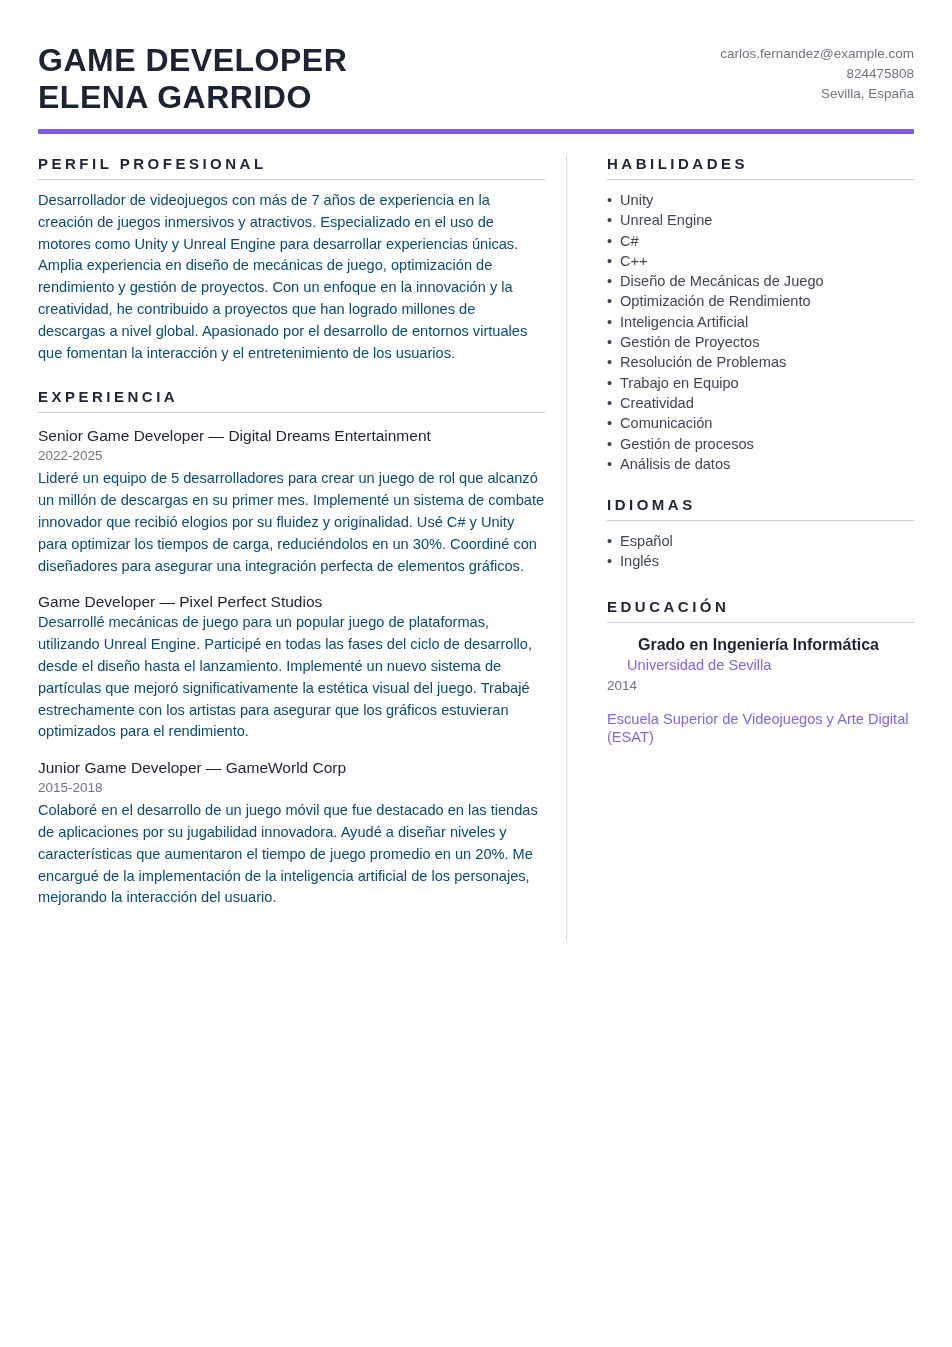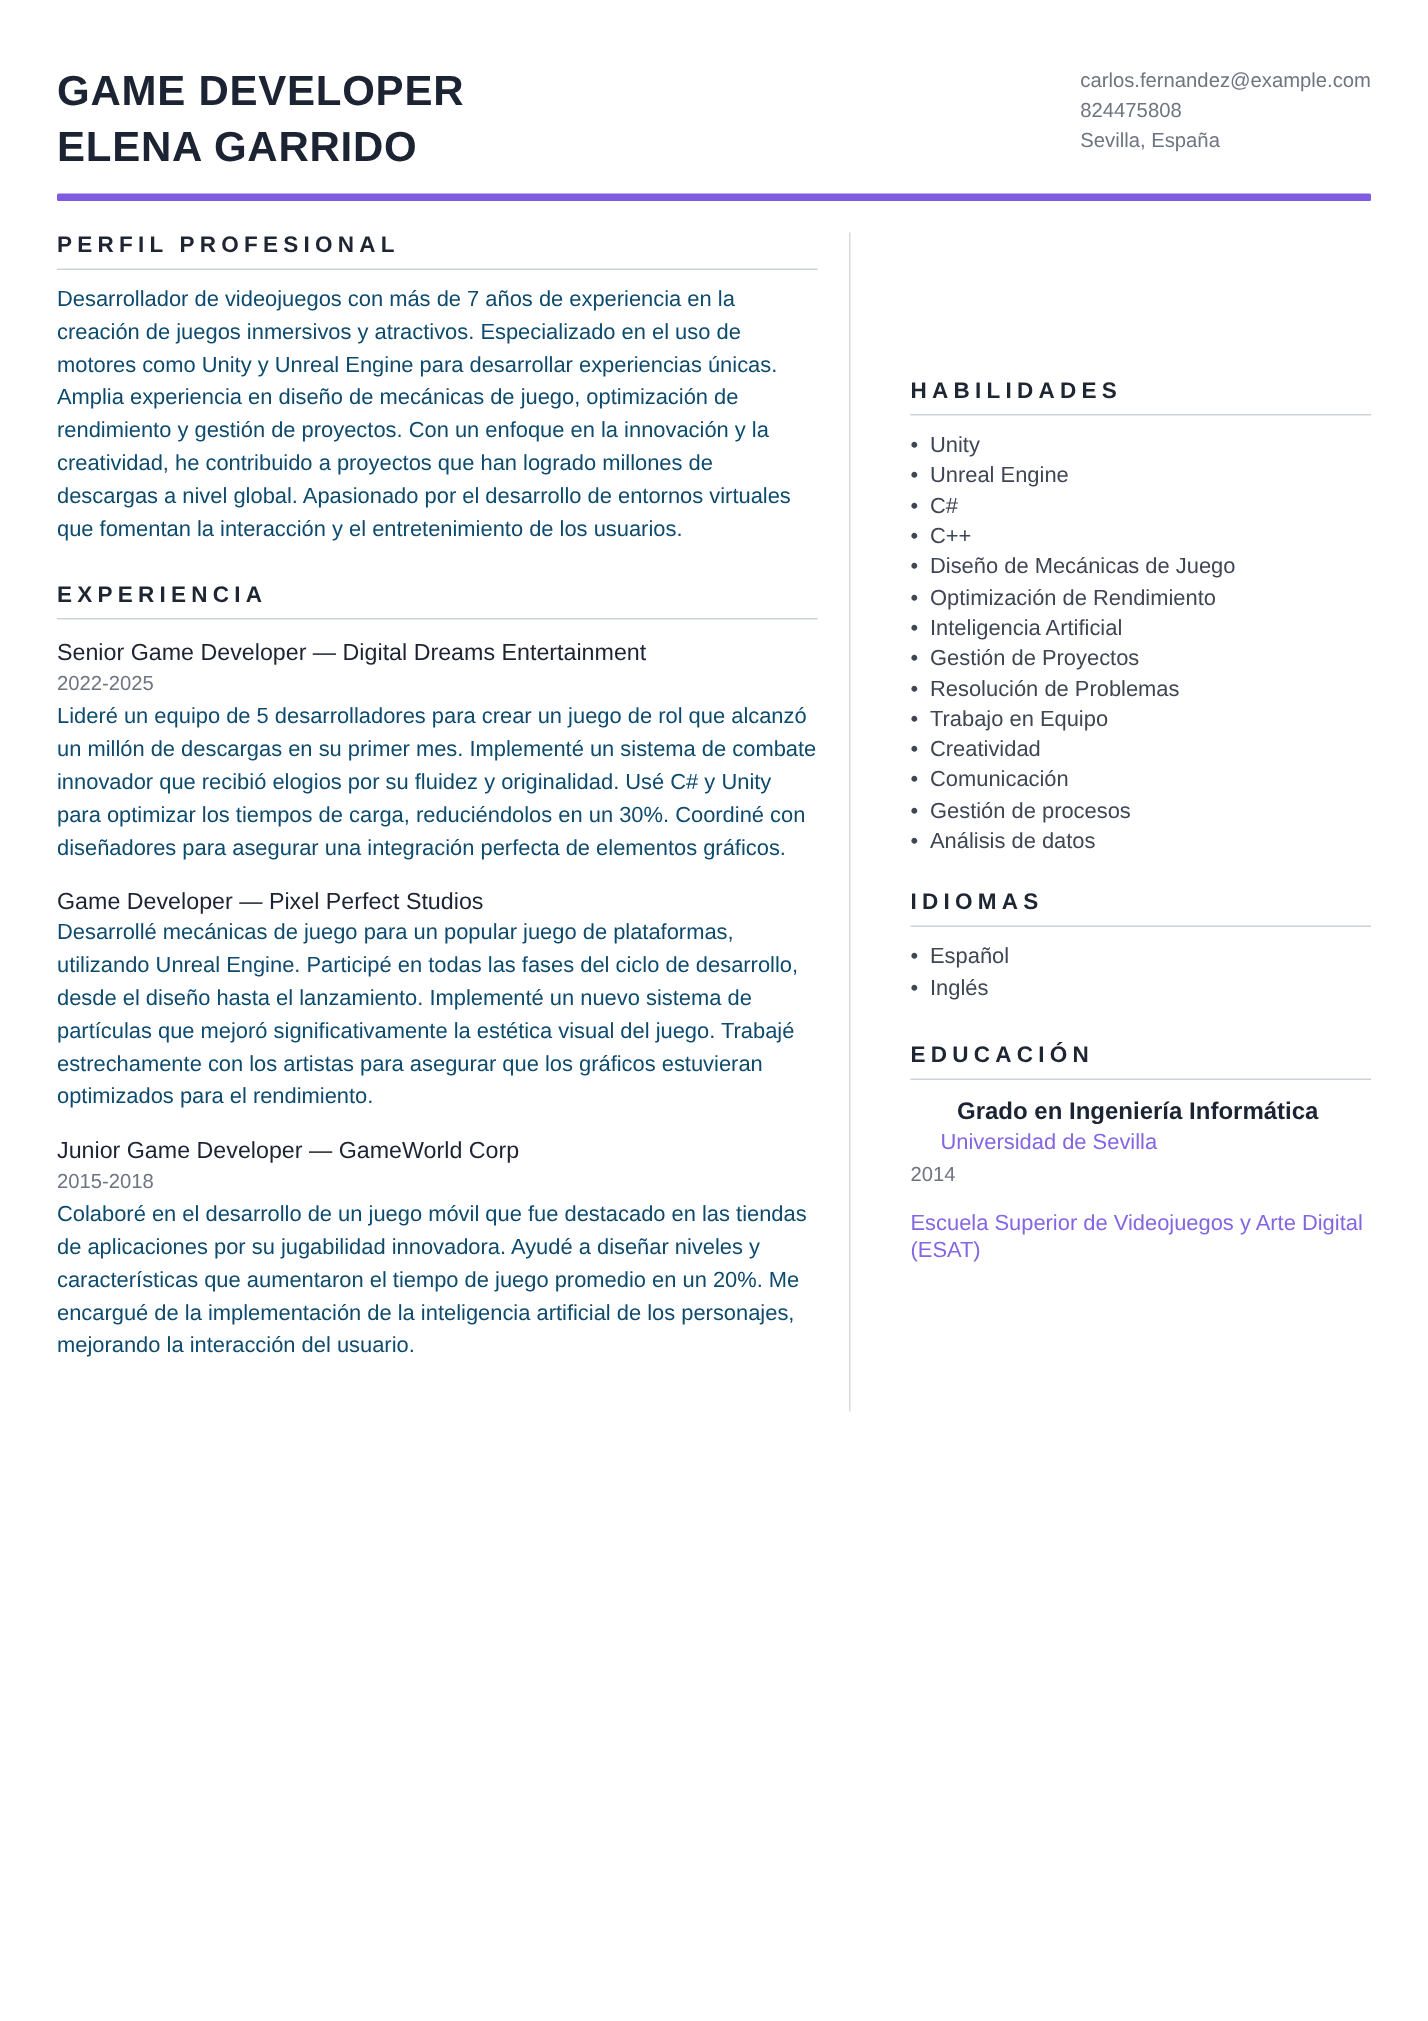--- a/index.html
+++ b/index.html
@@ -14,44 +14,44 @@
   .page { padding: 0 38px; }
 
   
   .header {
     display: flex;
     justify-content: space-between;
     align-items: flex-start;
     padding-top: 42px;
   }
   .title-block div {
-    font-size: 28px;
+    font-size: 32px;
     line-height: 37px;
     font-weight: bold;
     letter-spacing: 0.5px;
     color: #1c2433;
   }
   .contact {
-    text-align: left;
+    text-align: right;
     font-size: 13.5px;
     line-height: 20px;
     color: #6e7580;
     padding-top: 2px;
   }
   .accent-bar {
     height: 5px;
     margin-top: 13px;
     border-radius: 1px;
   }
 
   
   .columns {
     display: flex;
     margin-top: 21px;
-    align-items: center;
+    align-items: flex-start;
   }
   .col-left {
     width: 529px;
     flex: 0 0 529px;
     padding-right: 21px;
     border-right: 1px solid #d7dbe0;
     padding-bottom: 32px;
   }
   .col-right {
     flex: 1;

